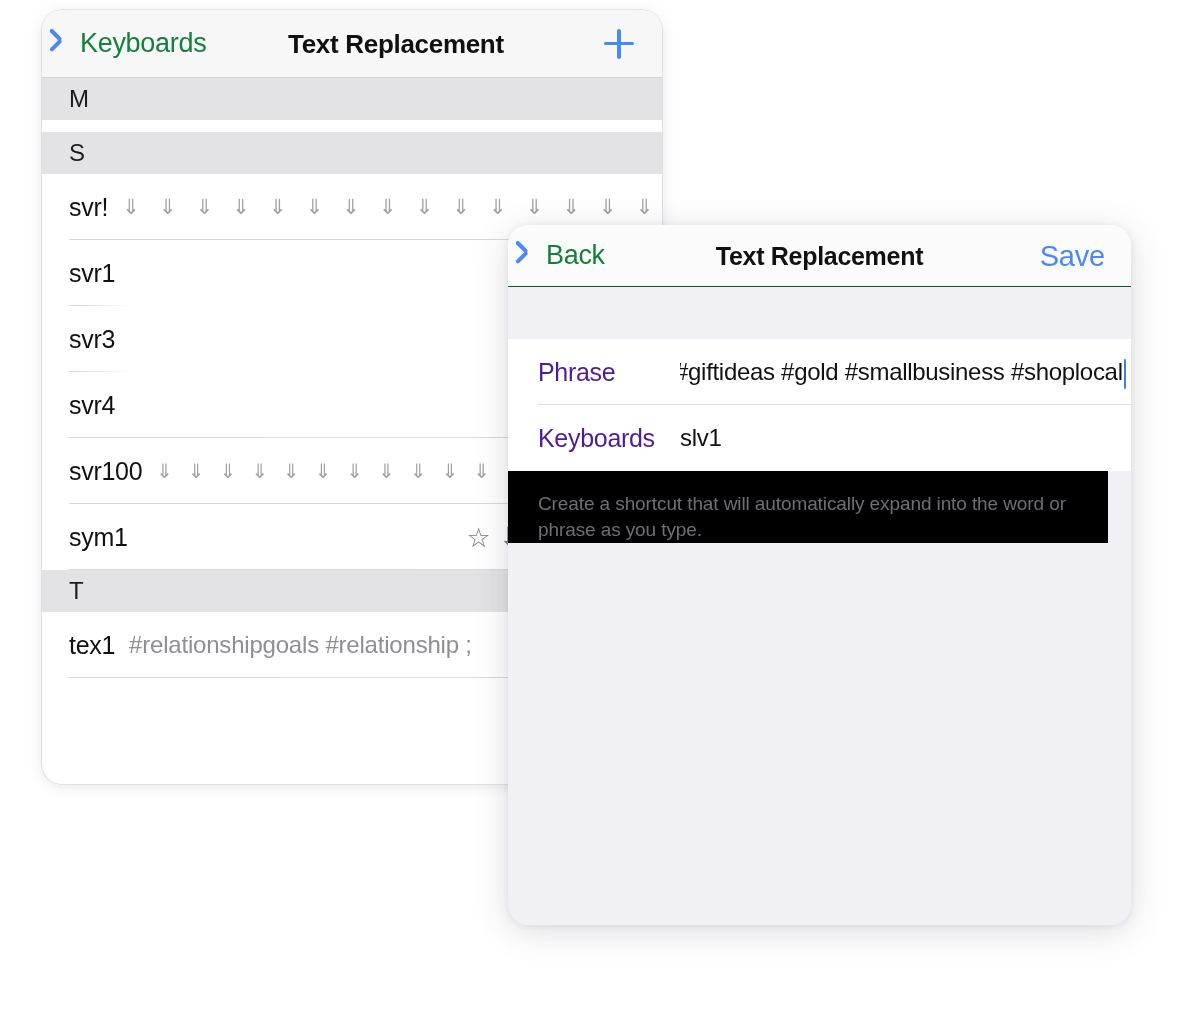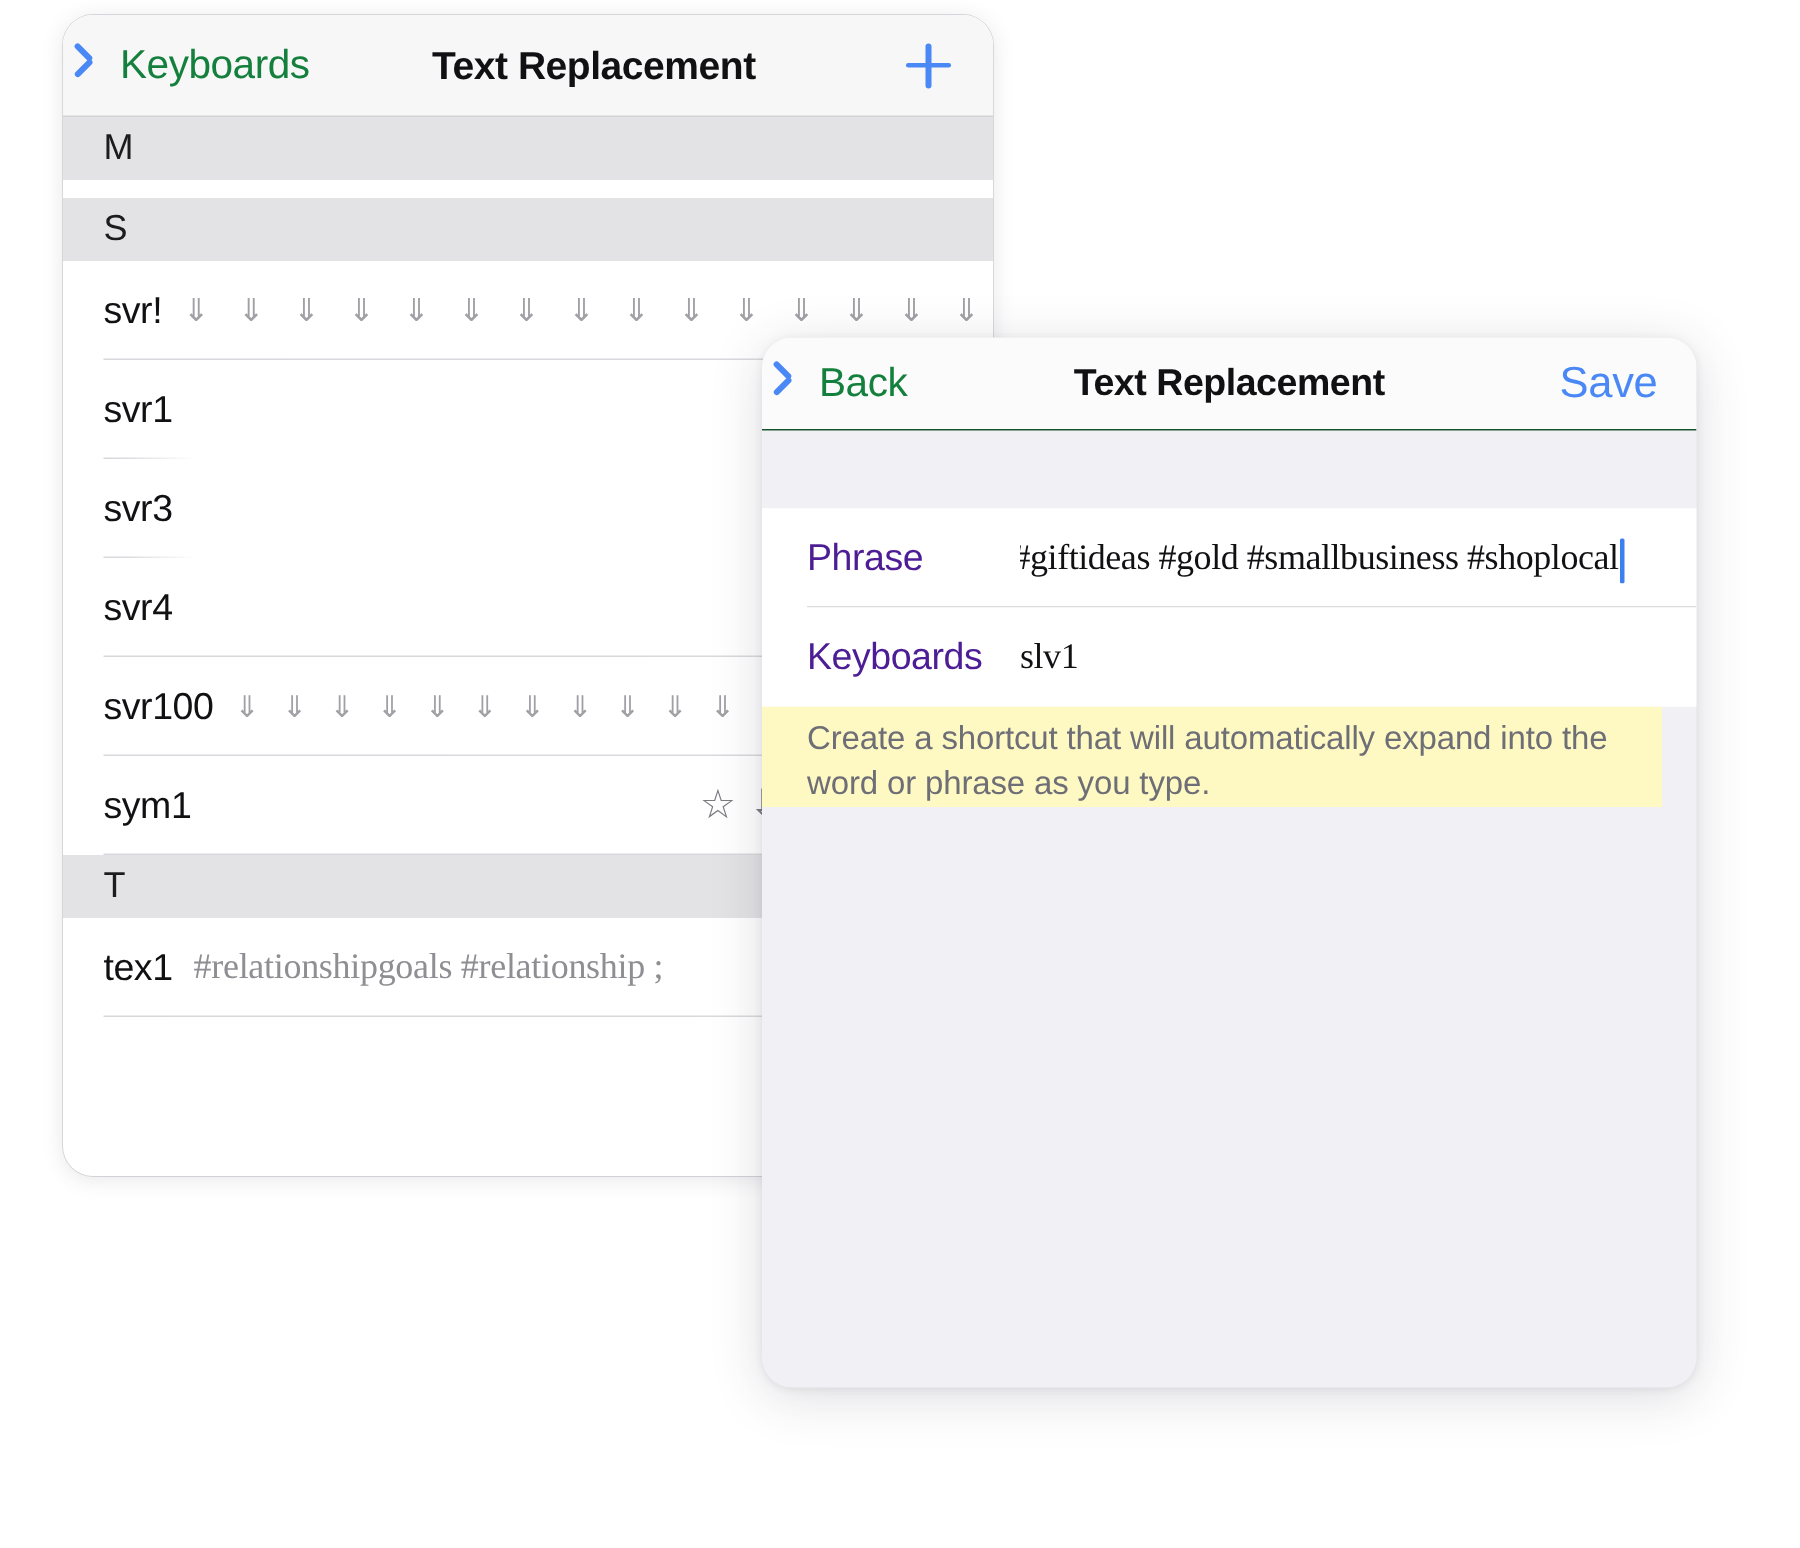--- a/index.html
+++ b/index.html
@@ -140,21 +140,20 @@
     text-align: right;
   }
 
   .lrow-val {
     margin-left: 14px;
     font-size: 24px;
     color: #8e8e93;
     letter-spacing: -0.2px;
     white-space: nowrap;
     overflow: hidden;
-    font-family: Liberation Serif, serif;
   }
 
   .arrows {
     margin-left: 14px;
     font-size: 21px;
     color: #a0a0a5;
     letter-spacing: 6.2px;
     white-space: nowrap;
     overflow: hidden;
     line-height: 1;
@@ -259,21 +258,20 @@
     flex: 0 0 auto;
   }
 
   .r-value-wrap {
     position: relative;
     flex: 1 1 auto;
     overflow: hidden;
     height: 34px;
     display: flex;
     align-items: flex-end;
-    font-family: Liberation Serif, serif;
   }
 
   .r-value {
     font-size: 24px;
     color: #111114;
     letter-spacing: -0.3px;
     white-space: nowrap;
     line-height: 34px;
   }
   
@@ -294,26 +292,26 @@
   .r-sep {
     position: absolute;
     left: 30px;
     right: 0;
     bottom: 0;
     height: 1px;
     background: #dcdce0;
   }
 
   .r-footer {
-    padding: 6px 30px 0 30px;
-    font-size: 22px;
+    padding: 20px 30px 0 30px;
+    font-size: 19px;
     line-height: 1.38;
     color: #6e6e76;
     letter-spacing: -0.1px;
-    background: #fef9c3;
+    background: #000000;
     max-width: 600px;
   }
 
   .r-fill { background: #f0f0f5; flex: 1 1 auto; }
 </style>
 </head>
 <body>
 
 <div id="stage">
 

